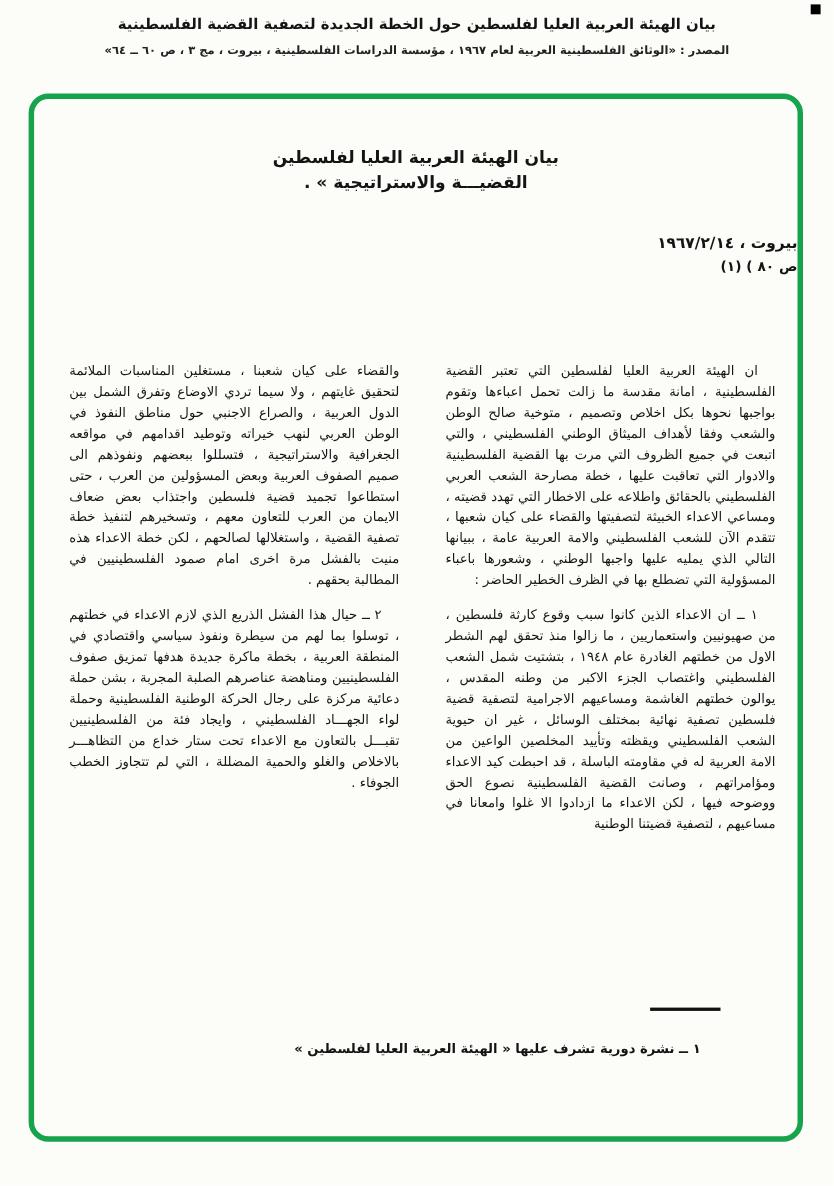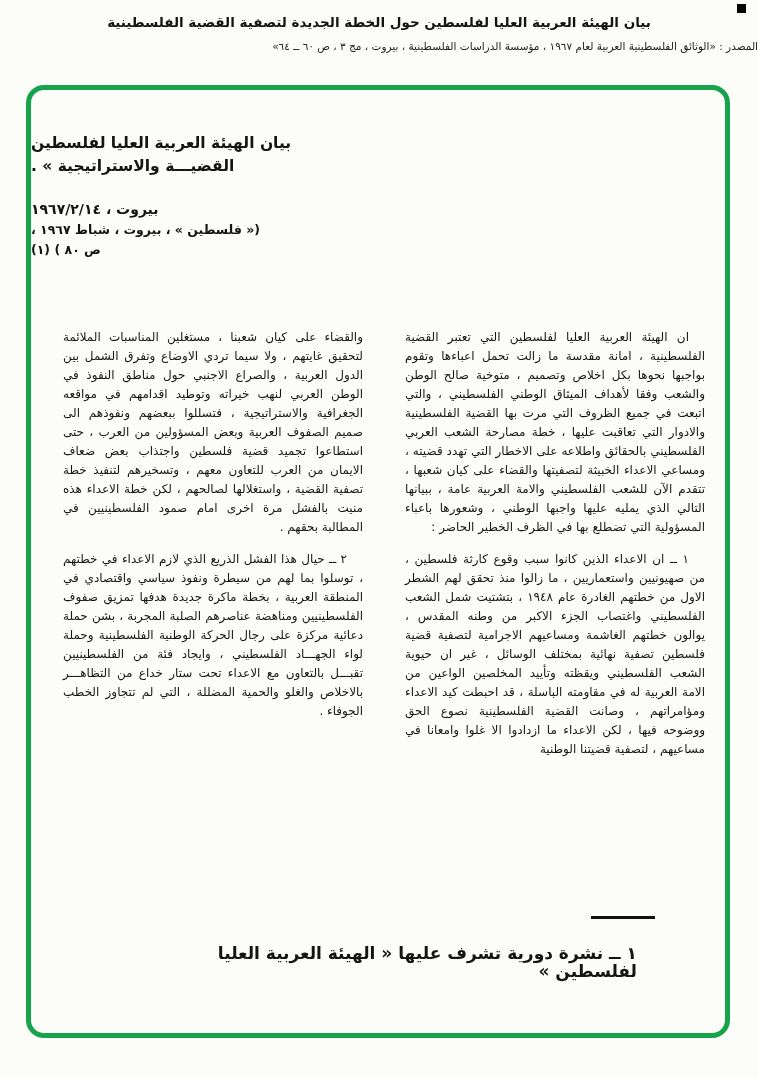--- a/index.html
+++ b/index.html
@@ -17,39 +17,39 @@
   }
   .top-header{
     position:absolute;top:12px;left:0;right:0;
     text-align:center;direction:rtl;
   }
   .header-title{
     font-size:13.5px;font-weight:bold;line-height:20px;
   }
   .header-source{
     margin-top:8px;
-    font-size:10.5px;font-weight:normal;color:#222;text-align:right;
+    font-size:10.5px;font-weight:bold;color:#222;
   }
   .frame{
     position:absolute;
     top:85px;left:26px;
     width:704px;height:953px;
     border:5px solid #17a34b;
     border-radius:18px;
     box-sizing:border-box;
     background:#fcfcf8;
   }
   .doc-title{
     margin-top:42px;
-    text-align:left;direction:rtl;
+    text-align:center;direction:rtl;
     font-weight:bold;font-size:15.5px;line-height:23px;
   }
   .date-block{
-    margin-top:20px;
-    text-align:left;direction:rtl;
+    margin-top:32px;
+    text-align:right;direction:rtl;
   }
   .date-line-1{font-weight:bold;font-size:14px;line-height:22px;}
   .date-line-2,.date-line-3{font-weight:bold;font-size:12.5px;line-height:20px;}
   .columns{
     position:absolute;
     top:238px;left:20px;right:20px;
     display:flex;flex-direction:row;
     direction:rtl;
     gap:30px;
   }
@@ -62,21 +62,21 @@
   }
   .col p{margin:0 0 13px 12px;text-indent:16px;}
   .col p.no-indent{text-indent:0;}
   .footnote-rule{
     position:absolute;top:826px;right:70px;
     width:64px;height:3px;background:#111;
   }
   .footnote{
     position:absolute;top:854px;right:88px;left:110px;
     direction:rtl;text-align:right;
-    font-size:17px;line-height:18px;font-weight:bold;
+    font-size:12px;line-height:18px;font-weight:bold;
   }
 </style>
 </head>
 <body>
 
 <div class="page">
 
   <div class="corner-mark"></div>
 
   <header class="top-header">
@@ -86,21 +86,20 @@
 
   <div class="frame">
 
     <div class="doc-title">
       <div>بيان الهيئة العربية العليا لفلسطين</div>
       <div>القضيـــة والاستراتيجية » .</div>
     </div>
 
     <div class="date-block">
       <div class="date-line-1">بيروت ، ١٩٦٧/٢/١٤</div>
-      <div class="date-line-2">(« فلسطين » ، بيروت ، شباط ١٩٦٧ ،</div>
       <div class="date-line-3">ص ٨٠ ) (١)</div>
     </div>
 
     <div class="columns">
       <div class="col">
         <p>ان الهيئة العربية العليا لفلسطين التي تعتبر القضية الفلسطينية ، امانة مقدسة ما زالت تحمل اعباءها وتقوم بواجبها نحوها بكل اخلاص وتصميم ، متوخية صالح الوطن والشعب وفقا لأهداف الميثاق الوطني الفلسطيني ، والتي اتبعت في جميع الظروف التي مرت بها القضية الفلسطينية والادوار التي تعاقبت عليها ، خطة مصارحة الشعب العربي الفلسطيني بالحقائق واطلاعه على الاخطار التي تهدد قضيته ، ومساعي الاعداء الخبيثة لتصفيتها والقضاء على كيان شعبها ، تتقدم الآن للشعب الفلسطيني والامة العربية عامة ، ببيانها التالي الذي يمليه عليها واجبها الوطني ، وشعورها باعباء المسؤولية التي تضطلع بها في الظرف الخطير الحاضر :</p>
         <p>١ ــ ان الاعداء الذين كانوا سبب وقوع كارثة فلسطين ، من صهيونيين واستعماريين ، ما زالوا منذ تحقق لهم الشطر الاول من خطتهم الغادرة عام ١٩٤٨ ، بتشتيت شمل الشعب الفلسطيني واغتصاب الجزء الاكبر من وطنه المقدس ، يوالون خطتهم الغاشمة ومساعيهم الاجرامية لتصفية قضية فلسطين تصفية نهائية بمختلف الوسائل ، غير ان حيوية الشعب الفلسطيني ويقظته وتأييد المخلصين الواعين من الامة العربية له في مقاومته الباسلة ، قد احبطت كيد الاعداء ومؤامراتهم ، وصانت القضية الفلسطينية نصوع الحق ووضوحه فيها ، لكن الاعداء ما ازدادوا الا غلوا وامعانا في مساعيهم ، لتصفية قضيتنا الوطنية</p>
       </div>
       <div class="col">
         <p class="no-indent">والقضاء على كيان شعبنا ، مستغلين المناسبات الملائمة لتحقيق غايتهم ، ولا سيما تردي الاوضاع وتفرق الشمل بين الدول العربية ، والصراع الاجنبي حول مناطق النفوذ في الوطن العربي لنهب خيراته وتوطيد اقدامهم في مواقعه الجغرافية والاستراتيجية ، فتسللوا ببعضهم ونفوذهم الى صميم الصفوف العربية وبعض المسؤولين من العرب ، حتى استطاعوا تجميد قضية فلسطين واجتذاب بعض ضعاف الايمان من العرب للتعاون معهم ، وتسخيرهم لتنفيذ خطة تصفية القضية ، واستغلالها لصالحهم ، لكن خطة الاعداء هذه منيت بالفشل مرة اخرى امام صمود الفلسطينيين في المطالبة بحقهم .</p>

